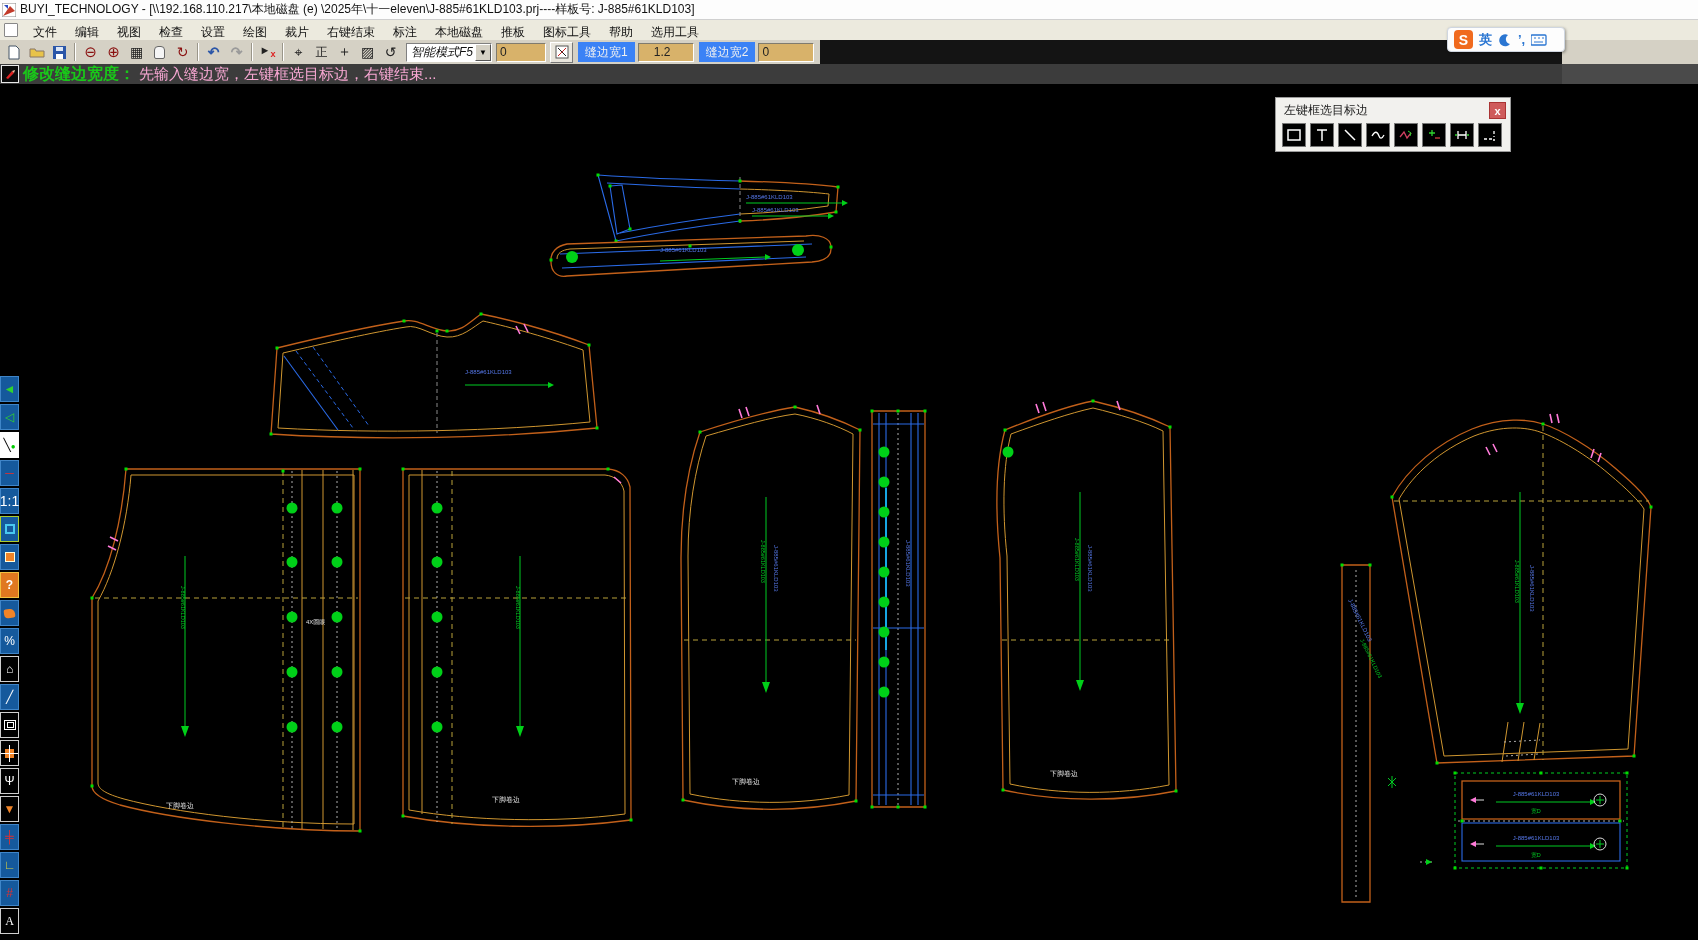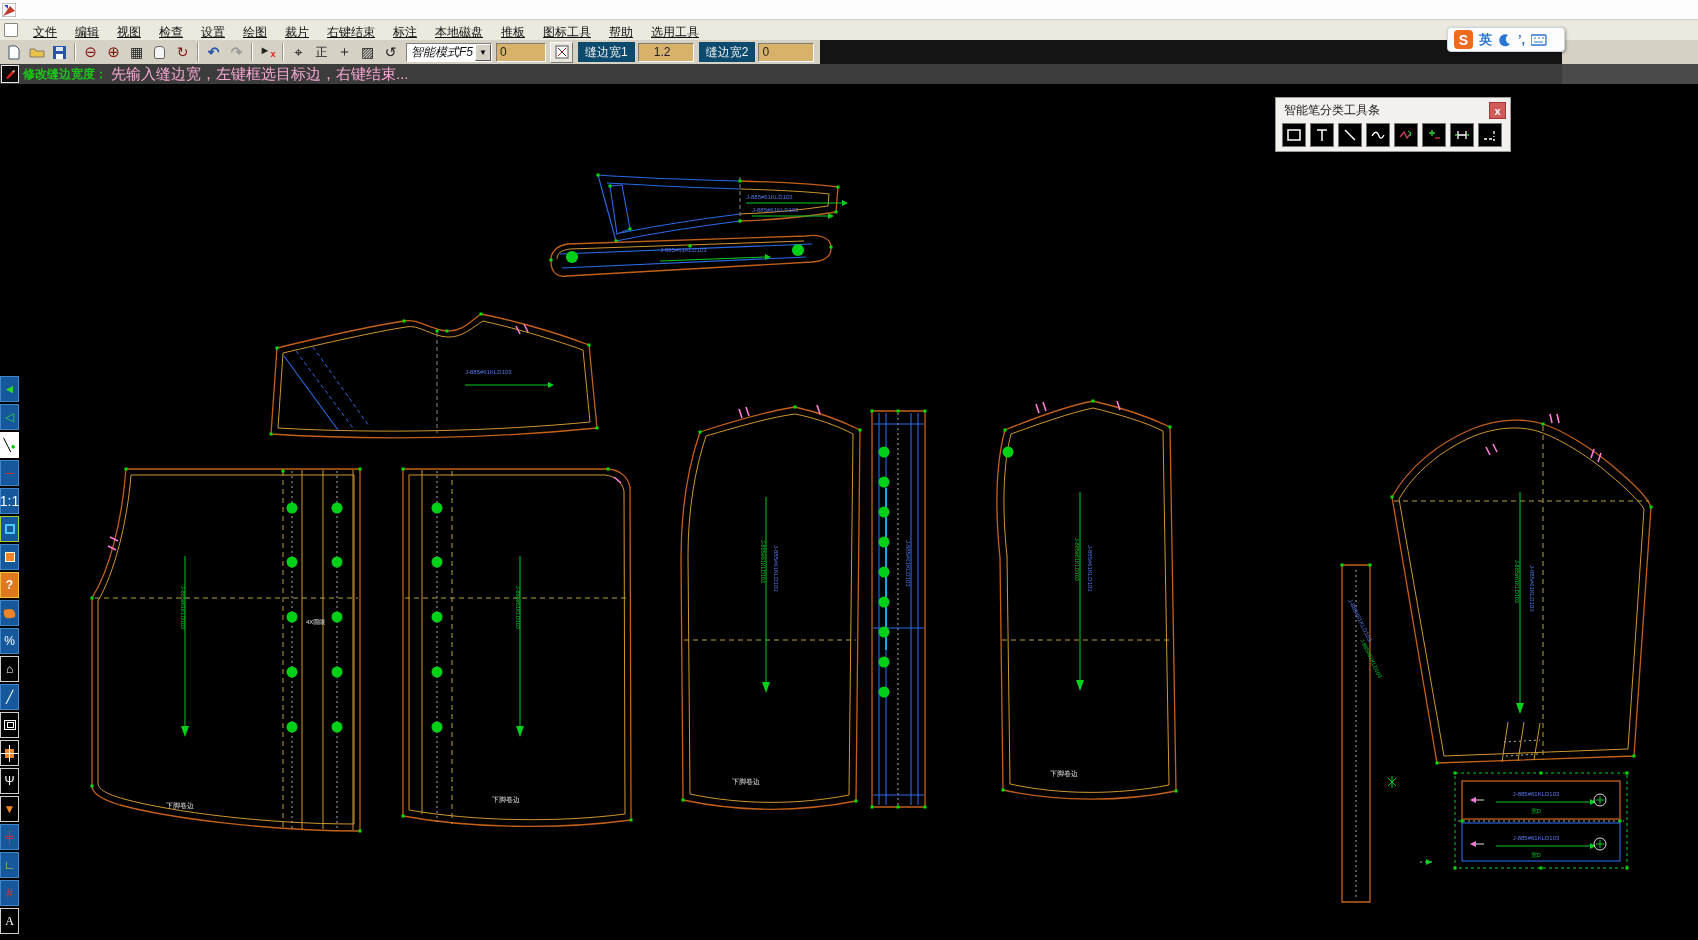--- a/index.html
+++ b/index.html
@@ -4,44 +4,44 @@
 <style>
   * { box-sizing: border-box; margin:0; padding:0; }
   html,body { width:1698px; height:940px; overflow:hidden; background:#000;
     font-family:"Liberation Sans", sans-serif; }
   .titlebar { position:absolute; left:0; top:0; width:1698px; height:20px;
     background:#fdfdfd; border-bottom:1px solid #d0d0d0; display:flex; align-items:center;
     gap:4px; padding-left:2px; }
   .titlebar .ttext { font-size:12px; color:#111; white-space:nowrap; }
   .menubar { position:absolute; left:0; top:20px; width:1698px; height:20px;
     background:#eceade; display:flex; align-items:center; }
-  .menubar .mitem { font-size:12px; color:#111; padding:0 9px; height:16px; line-height:20px; cursor:default;text-decoration:underline; }
+  .menubar .mitem { font-size:12px; color:#111; padding:0 9px; height:16px; line-height:20px; cursor:default; }
   .doc-ico { width:14px; height:14px; margin:0 6px 0 4px; background:#fff; border:1px solid #888;
     border-radius:1px; }
   .toolbar { position:absolute; left:0; top:40px; width:1698px; height:24px;
     background:#d5d1c5; display:flex; align-items:center; padding-left:2px; }
   .tbtn { width:23px; height:21px; display:flex; align-items:center; justify-content:center;
     font-size:14px; color:#222; border:1px solid transparent; }
   .sep { width:2px; height:18px; border-left:1px solid #9a968a; border-right:1px solid #fff; margin:0 3px; }
   .combo { height:19px; background:#fff; border:1px solid; border-color:#808080 #fff #fff #808080;
     display:flex; align-items:center; margin-left:4px; }
   .combo .cval { font-size:12px; padding:0 2px 0 4px; color:#111; white-space:nowrap;font-style:italic; }
   .combo .caret { width:16px; height:17px; background:#d5d1c5; border:1px solid;
     border-color:#fff #555 #555 #fff; font-size:8px; display:flex; align-items:center; justify-content:center; }
   input.tan { height:19px; background:#d8b26a; border:1px solid; border-color:#807b6e #fff #fff #807b6e;
     font-size:12px; color:#222; padding:0 3px; font-family:"Liberation Sans",sans-serif; }
-  .darklabel { height:20px; background:#0c4a6e; color:#f0f0f0; font-size:12px;
+  .darklabel { height:20px; background:#3b82f6; color:#f0f0f0; font-size:12px;
     display:flex; align-items:center; padding:0 7px; margin-left:5px; }
   .blackstrip { height:24px; background:#141414; flex:1; margin-left:6px; }
   .tb-rightgray { width:136px; height:24px; background:#d5d1c5; }
   .promptbar { position:absolute; left:0; top:64px; width:1698px; height:20px; background:#3c3c3c;
     display:flex; align-items:center; }
   .promptbar .pico { width:18px; height:18px; margin:0 4px 0 1px; background:#0a0a0a;
     border:1px solid #e8e8e8; display:flex; align-items:center; justify-content:center; }
-  .promptbar .plabel { color:#19c819; font-size:12px; font-weight:bold; }
+  .promptbar .plabel { color:#19c819; font-size:16px; font-weight:bold; }
   .promptbar .ptext { color:#f9a8d4; font-size:15px; margin-left:4px; }
   .pb-rightgray { margin-left:auto; width:136px; height:20px; background:#4a4a4a; }
   .canvas-wrap { position:absolute; left:0; top:84px; width:1698px; height:856px; background:#000; }
   svg text { font-family:"Liberation Sans",sans-serif; }
   
   .ltools { position:absolute; left:0; top:376px; width:20px; display:flex; flex-direction:column; gap:2px; }
   .lt { width:19px; height:26px; background:#15599c; border:1px solid #3f85c8; display:flex;
     align-items:center; justify-content:center; font-size:12px; color:#fff; }
   .lt.black { background:#000; border-color:#cfcfcf; }
   .lt.active { background:#fff; border-color:#fff; color:#000; }
@@ -78,20 +78,21 @@
 </style>
 </head>
 <body>
 
 <div class="titlebar">
   <svg width="14" height="14">
     <rect x="0" y="0" width="14" height="14" fill="#fff" stroke="#888"></rect>
     <path d="M1 13 L8 3 L13 8 Z" fill="#c23a2a"></path>
     <path d="M2 2 L6 2 L6 6 Z" fill="#2a4ac2"></path>
   </svg>
+  <span class="ttext">BUYI_TECHNOLOGY - [\\192.168.110.217\本地磁盘 (e) \2025年\十一eleven\J-885#61KLD103.prj----样板号: J-885#61KLD103]</span>
 </div>
 
 <div class="menubar">
   <span class="doc-ico"></span>
   <span class="mitem">文件</span>
   <span class="mitem">编辑</span>
   <span class="mitem">视图</span>
   <span class="mitem">检查</span>
   <span class="mitem">设置</span>
   <span class="mitem">绘图</span>
@@ -537,21 +538,21 @@
     </div>
   <div class="lt">
       <span class="g-red">#</span>
     </div>
   <div class="lt black">
       <span style="font-family:'Liberation Serif',serif">A</span>
     </div>
 </div>
 
 <div class="fpanel">
-  <div class="ptitle">智能笔分类工具条</div>
+  <div class="ptitle">左键框选目标边</div>
   <div class="pclose">
       <span>x</span>
     </div>
   <div class="prow">
     <div class="ptool">
         <svg width="16" height="16">
           <rect x="2" y="3" width="12" height="10" fill="none" stroke="#fff" stroke-width="1.5"></rect>
         </svg>
       </div>
     <div class="ptool">

